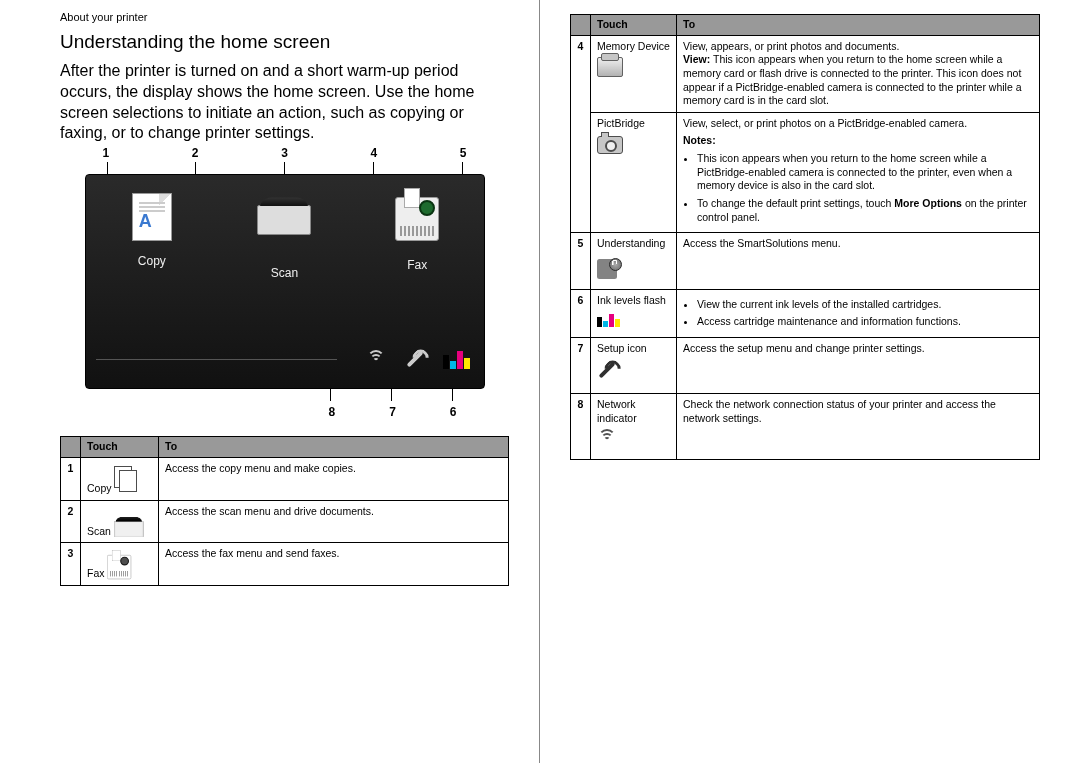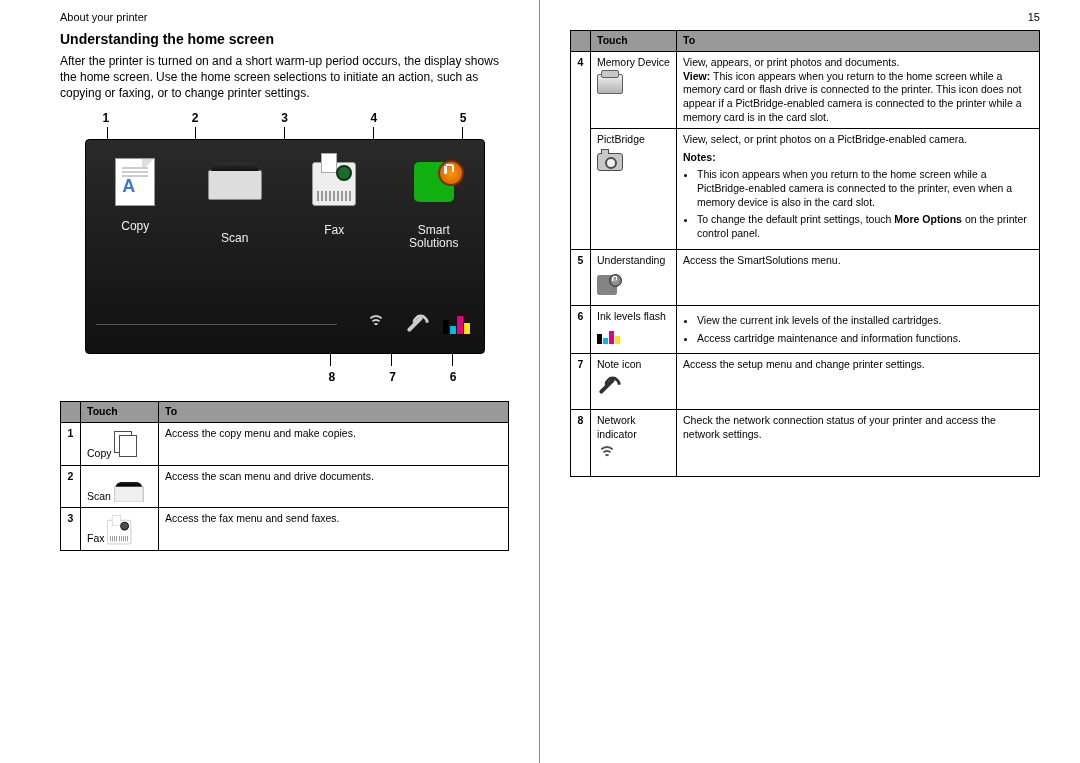--- a/index.html
+++ b/index.html
@@ -2,22 +2,22 @@
 <html><head>
 <meta charset="utf-8">
 <style>
   html,body{margin:0;padding:0;background:#fff;font-family:Arial,Helvetica,sans-serif;color:#000;font-size:11px;line-height:1.3}
   *{box-sizing:border-box}
   .page{width:1080px;height:763px;display:flex}
   .col{width:540px;padding:10px 30px 0 60px;border-right:1px solid #888}
   .col.right{border-right:none;padding:10px 40px 0 30px}
   .running{font-size:11px;margin-bottom:6px}
   .rh{display:flex;justify-content:space-between}
-  h2{font-size:14px;font-weight:bold;margin:4px 0 6px 0}
-  .intro{font-size:12px;margin-bottom:10px}
+  h2{font-size:19px;font-weight:normal;margin:4px 0 6px 0}
+  .intro{font-size:16px;margin-bottom:2px}
   
   .diag{width:400px;margin:0 auto}
   .callouts-top{display:flex;justify-content:space-between;font-weight:bold;font-size:12px;padding:0 18px}
   .leaders-top{display:flex;justify-content:space-between;padding:0 22px}
   .leaders-top span{width:1px;height:12px;background:#000}
   .screen{background:linear-gradient(#2a2a2a,#111);border:1px solid #000;border-radius:4px;height:215px;position:relative;color:#fff;overflow:hidden}
   .icons{display:flex;justify-content:space-around;padding-top:18px}
   .icon-slot{text-align:center;width:72px}
   .icon-box{width:56px;height:56px;margin:0 auto 6px auto;position:relative}
   .icon-label{font-size:12px;color:#eee;line-height:1.1}
@@ -119,29 +119,20 @@
             <div class="icon-label">Scan</div>
           </div>
           <div class="icon-slot">
             <div class="icon-box">
                 <div class="fax">
                   <span class="dial"></span>
                 </div>
               </div>
             <div class="icon-label">Fax</div>
           </div>
-          <div class="icon-slot">
-            <div class="icon-box">
-                <div class="smart">
-                  <span class="tooth"></span>
-                </div>
-              </div>
-            <div class="icon-label" style="white-space:pre-line">Smart
-Solutions</div>
-          </div>
         </div>
         <div class="status">
           <div class="status-line"></div>
           <div class="st-wifi">
             <span style="left:2px;top:0;width:18px;height:9px"></span>
             <span style="left:5px;top:4px;width:12px;height:6px"></span>
             <span style="left:8px;top:8px;width:6px;height:3px"></span>
           </div>
           <div class="st-wrench"></div>
           <div class="st-ink">
@@ -201,24 +192,20 @@
                   <span class="dial"></span>
                 </div></div>
         </td>
         <td>Access the fax menu and send faxes.</td>
       </tr>
     </tbody>
       </table>
   </div>
 
   <div class="col right">
-    <div class="running rh">
-      <span></span>
-      <span>15</span>
-    </div>
 
     <table class="ref" style="margin-top:4px">
       <tbody>
           <tr>
         <th style="width:20px"></th>
         <th style="width:86px">Touch</th>
         <th>To</th>
       </tr>
 
       <tr>
@@ -282,21 +269,21 @@
           <ul class="notes">
             <li>View the current ink levels of the installed cartridges.</li>
             <li>Access cartridge maintenance and information functions.</li>
           </ul>
         </td>
       </tr>
 
       <tr>
         <td class="num">7</td>
         <td class="touch">
-          <span>Note icon</span>
+          <span>Setup icon</span>
           <div class="small-icon mono"><div class="st-wrench" style="filter:brightness(.3)"></div></div>
         </td>
         <td>Access the setup menu and change printer settings.</td>
       </tr>
 
       <tr>
         <td class="num">8</td>
         <td class="touch">
           <span>Network indicator</span>
           <div class="small-icon">

